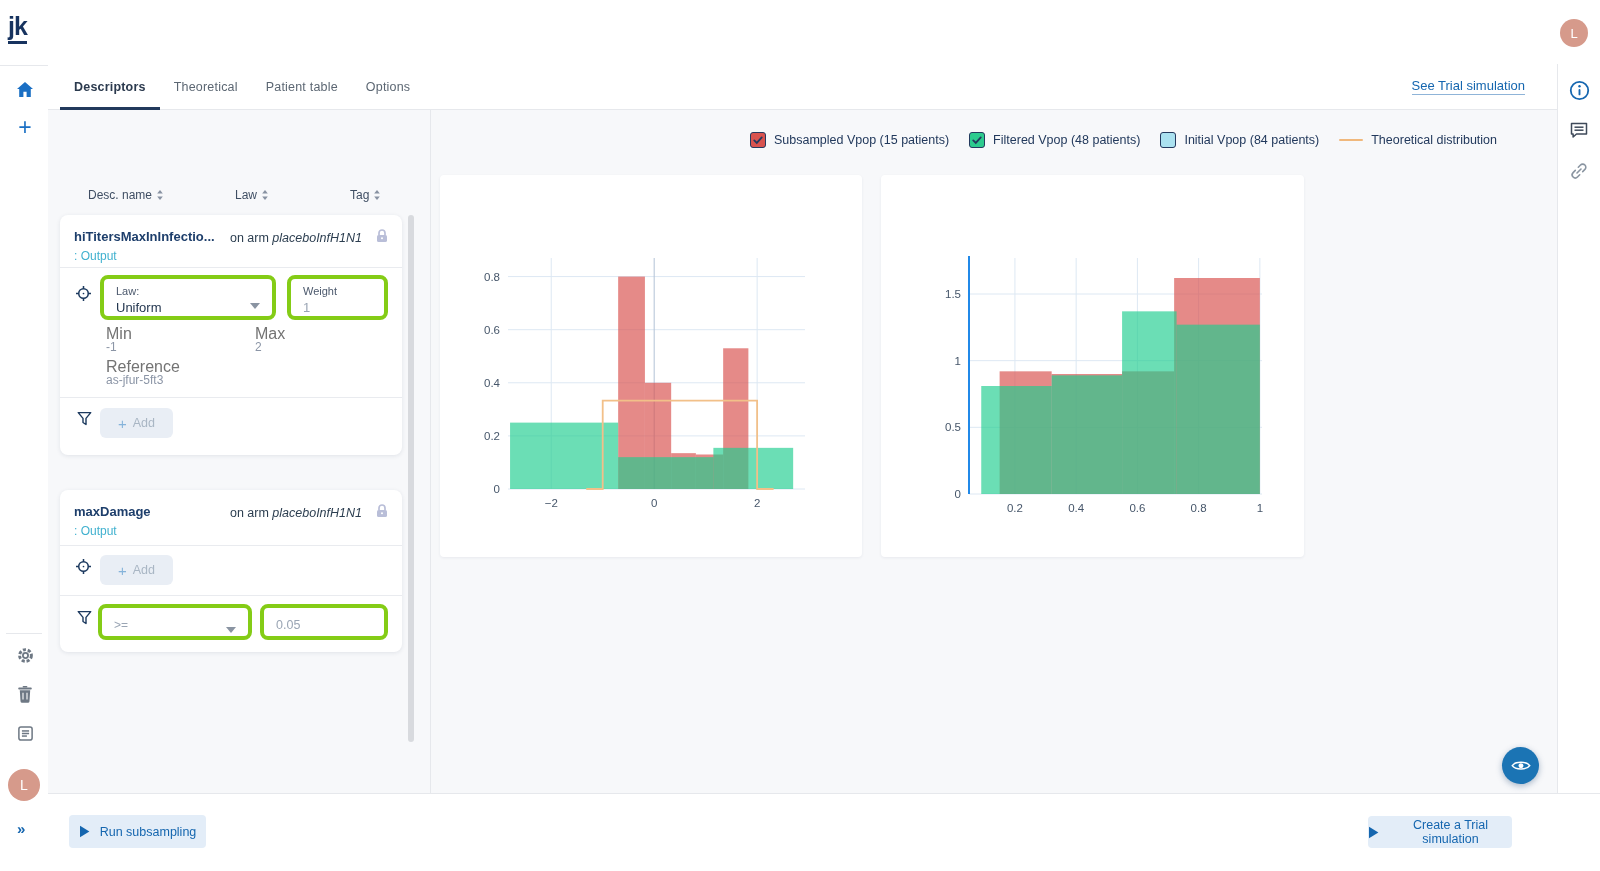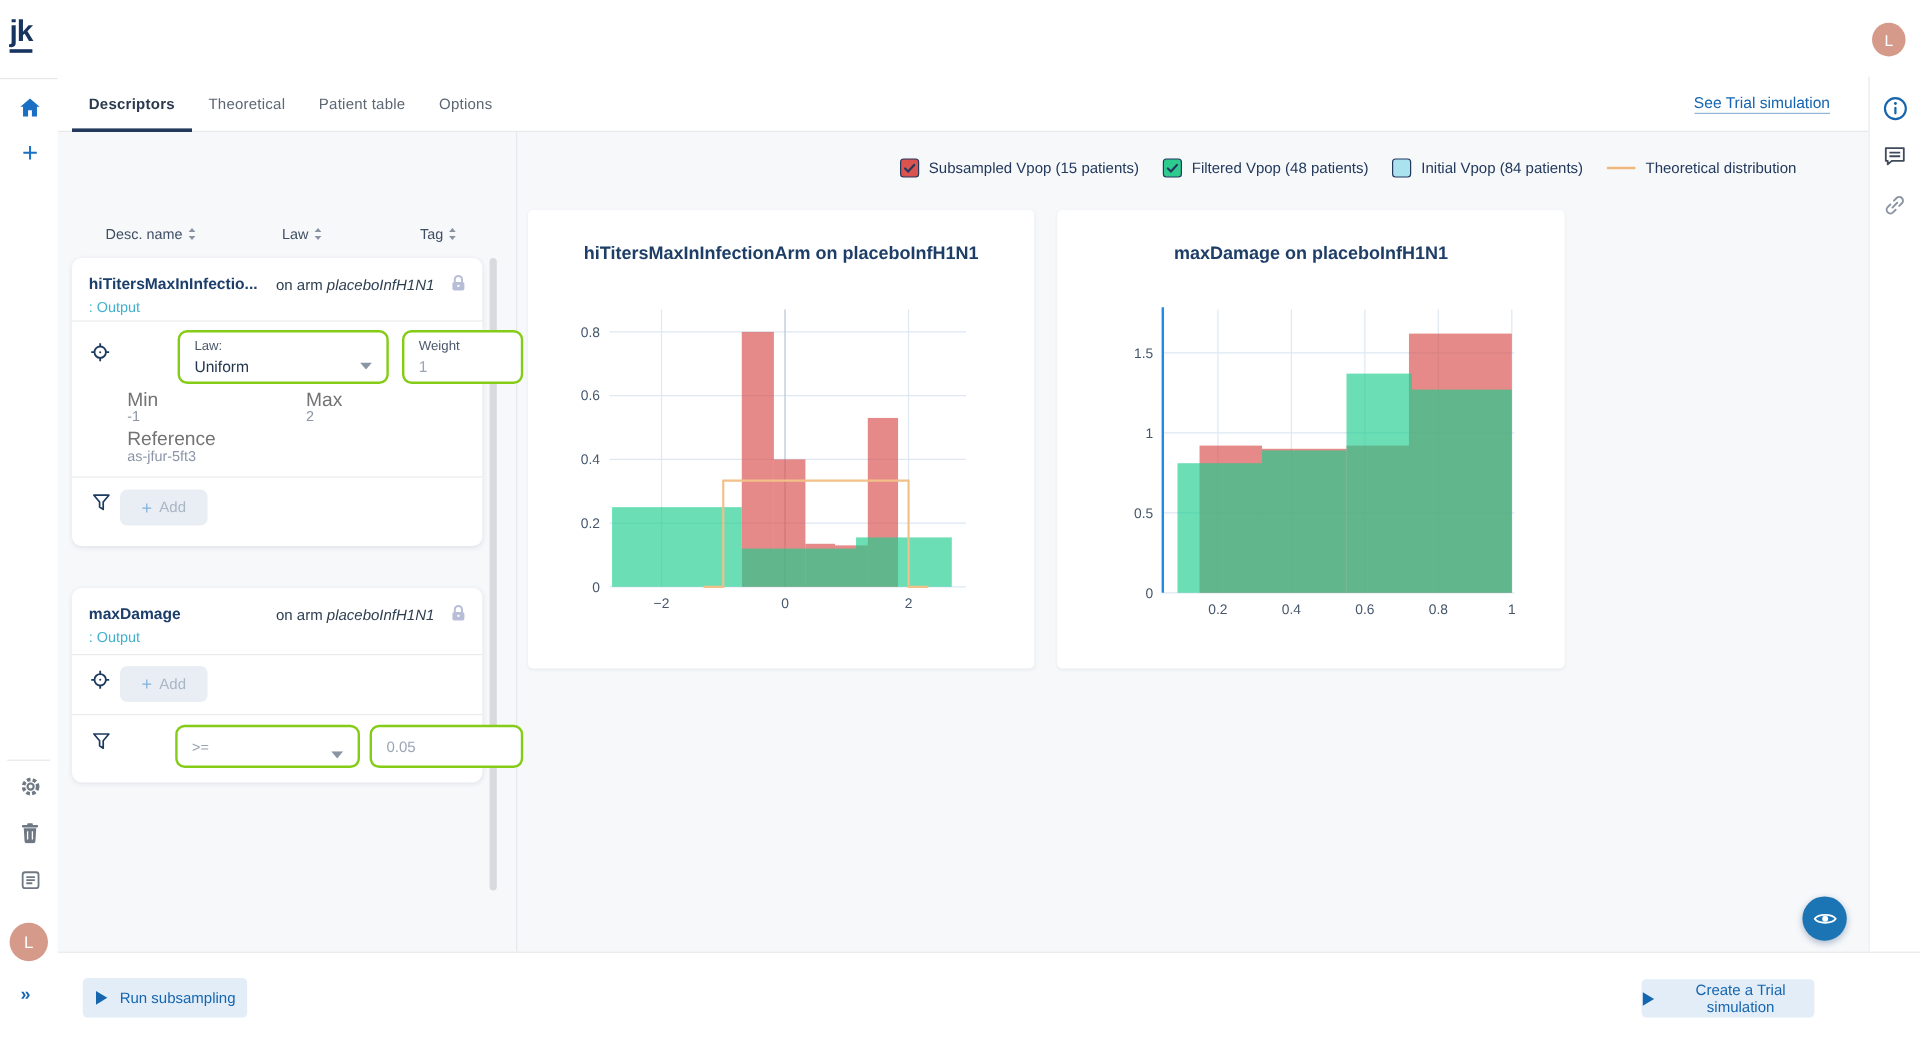--- a/index.html
+++ b/index.html
@@ -47,21 +47,21 @@
 
   .desc-card { position:absolute; left:12px; width:342px; background:#fff; border-radius:8px; box-shadow:0 1px 4px rgba(25,45,80,.10); }
   #card-0 { top:105px; height:240px; }
   #card-1 { top:380px; height:162px; }
   .card-name { position:absolute; left:14px; top:14px; font-size:13px; font-weight:700; color:#1d3e6b; }
   .card-arm { position:absolute; right:40px; top:16px; font-size:12.5px; color:#2c3e50; }
   .card-arm i { font-style:italic; }
   .card-lock { position:absolute; right:12px; top:13px; }
   .card-output { position:absolute; left:14px; top:34px; font-size:12px; color:#41b1cf; }
   .card-div { position:absolute; left:0; right:0; border-top:1px solid #e9ebef; }
-  .fld-box { position:absolute; border:2px solid #84cc16; border-radius:8px; background:#fff; cursor:pointer;margin-left:48px; }
+  .fld-box { position:absolute; border:4px solid #84cc16; border-radius:8px; background:#fff; cursor:pointer; }
   .fld-label { position:absolute; left:12px; top:6px; font-size:11px; color:#4b586c; }
   .fld-value { position:absolute; left:12px; top:21px; font-size:13px; color:#23364f; }
   .fld-value.muted { color:#9aa5b4; }
   .fld-chevron { position:absolute; right:12px; top:50%; margin-top:-3px; }
   .mini-label { position:absolute; font-size:16px; color:#737373; }
   .mini-value { position:absolute; font-size:12px; color:#8b95a6; }
   .add-btn { position:absolute; left:40px; width:73px; height:30px; background:#e9eef5; border:none; border-radius:6px; display:flex; align-items:center; justify-content:center; gap:6px; cursor:pointer; }
   .add-plus { color:#85b3da; font-size:15px; line-height:1; }
   .add-txt { color:#a9b6c4; font-size:12.5px; }
 
@@ -346,21 +346,20 @@
         <polyline points="146.23916811091854,314 162.7105719237435,314 162.7105719237435,225.58275862068965 317.1299826689775,225.58275862068965 317.1299826689775,314 333.6013864818025,314" fill="none" stroke="#f2c089" stroke-width="1.8"></polyline>
         <text x="111.2374350086655" y="332" text-anchor="middle" fill="#46566a" font-size="11.5" font-family="Liberation Sans, sans-serif">−2</text>
         <text x="214.1837088388215" y="332" text-anchor="middle" fill="#46566a" font-size="11.5" font-family="Liberation Sans, sans-serif">0</text>
         <text x="317.1299826689775" y="332" text-anchor="middle" fill="#46566a" font-size="11.5" font-family="Liberation Sans, sans-serif">2</text>
         <text x="60" y="318" text-anchor="end" fill="#46566a" font-size="11.5" font-family="Liberation Sans, sans-serif">0</text>
         <text x="60" y="264.8965517241379" text-anchor="end" fill="#46566a" font-size="11.5" font-family="Liberation Sans, sans-serif">0.2</text>
         <text x="60" y="211.79310344827587" text-anchor="end" fill="#46566a" font-size="11.5" font-family="Liberation Sans, sans-serif">0.4</text>
         <text x="60" y="158.6896551724138" text-anchor="end" fill="#46566a" font-size="11.5" font-family="Liberation Sans, sans-serif">0.6</text>
         <text x="60" y="105.58620689655172" text-anchor="end" fill="#46566a" font-size="11.5" font-family="Liberation Sans, sans-serif">0.8</text>
       </svg>
-    <div class="chart-title">hiTitersMaxInInfectionArm on placeboInfH1N1</div>
   </div>
   <div class="chart-card" id="chart-card-1">
     <svg class="chart-svg" width="422" height="382">
         <line x1="88" x2="381" y1="319" y2="319" stroke="#dde8f3" stroke-width="1"></line>
         <line x1="88" x2="381" y1="252.33333333333331" y2="252.33333333333331" stroke="#dde8f3" stroke-width="1"></line>
         <line x1="88" x2="381" y1="185.66666666666666" y2="185.66666666666666" stroke="#dde8f3" stroke-width="1"></line>
         <line x1="88" x2="381" y1="119" y2="119" stroke="#dde8f3" stroke-width="1"></line>
         <line x1="133.92476489028215" x2="133.92476489028215" y1="83" y2="319" stroke="#dde8f3" stroke-width="1"></line>
         <line x1="195.15778474399167" x2="195.15778474399167" y1="83" y2="319" stroke="#dde8f3" stroke-width="1"></line>
         <line x1="256.39080459770116" x2="256.39080459770116" y1="83" y2="319" stroke="#dde8f3" stroke-width="1"></line>
@@ -378,21 +377,20 @@
         <text x="133.92476489028215" y="337" text-anchor="middle" fill="#46566a" font-size="11.5" font-family="Liberation Sans, sans-serif">0.2</text>
         <text x="195.15778474399167" y="337" text-anchor="middle" fill="#46566a" font-size="11.5" font-family="Liberation Sans, sans-serif">0.4</text>
         <text x="256.39080459770116" y="337" text-anchor="middle" fill="#46566a" font-size="11.5" font-family="Liberation Sans, sans-serif">0.6</text>
         <text x="317.62382445141066" y="337" text-anchor="middle" fill="#46566a" font-size="11.5" font-family="Liberation Sans, sans-serif">0.8</text>
         <text x="378.8568443051202" y="337" text-anchor="middle" fill="#46566a" font-size="11.5" font-family="Liberation Sans, sans-serif">1</text>
         <text x="80" y="323" text-anchor="end" fill="#46566a" font-size="11.5" font-family="Liberation Sans, sans-serif">0</text>
         <text x="80" y="256.3333333333333" text-anchor="end" fill="#46566a" font-size="11.5" font-family="Liberation Sans, sans-serif">0.5</text>
         <text x="80" y="189.66666666666666" text-anchor="end" fill="#46566a" font-size="11.5" font-family="Liberation Sans, sans-serif">1</text>
         <text x="80" y="123" text-anchor="end" fill="#46566a" font-size="11.5" font-family="Liberation Sans, sans-serif">1.5</text>
       </svg>
-    <div class="chart-title">maxDamage on placeboInfH1N1</div>
   </div>
 
   <div id="eye-fab">
     <span style="display:flex">
       <svg viewBox="0 0 24 16" width="20">
           <path d="M1.5 8C5 2.7 19 2.7 22.5 8 19 13.3 5 13.3 1.5 8Z" fill="none" stroke="#fff" stroke-width="1.8"></path>
           <circle cx="12" cy="8" r="3" fill="#fff"></circle>
         </svg>
     </span>
   </div>

